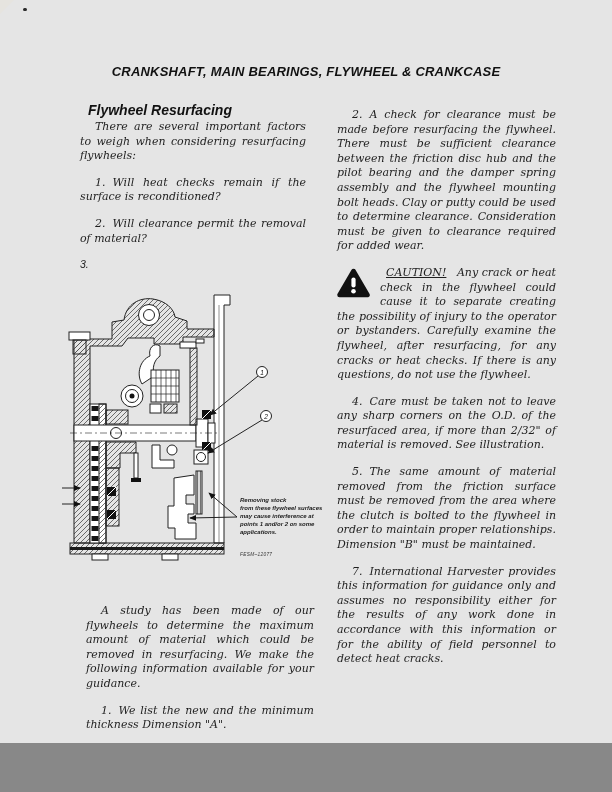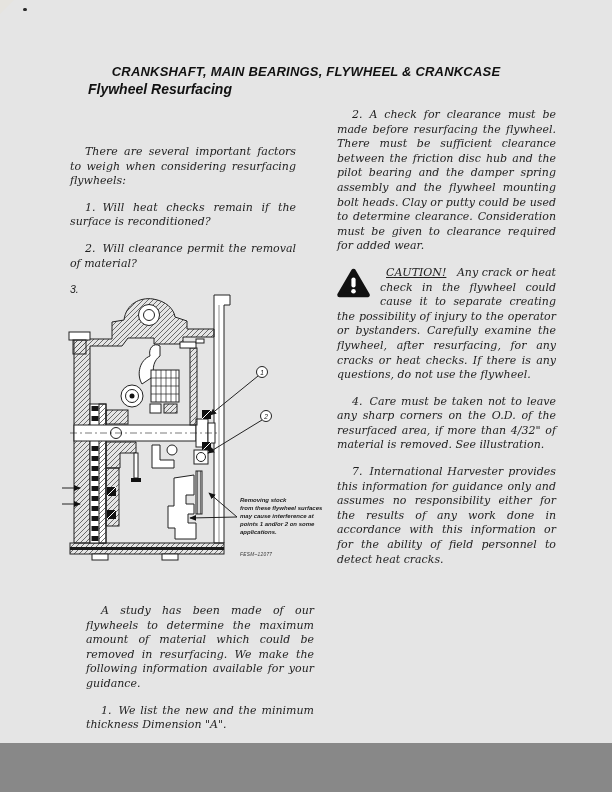--- a/index.html
+++ b/index.html
@@ -13,26 +13,26 @@
     position:absolute;top:0;left:0;width:0;height:0;
     border-top:14px solid #e6e4df;border-right:14px solid transparent;
   }
   .scan-dot{position:absolute;top:8px;left:23px;width:4px;height:3px;background:#2a2a2a;border-radius:2px;}
   .header{
     position:absolute;top:64px;left:0;width:100%;text-align:center;
     font-family:"Liberation Sans",sans-serif;font-weight:bold;font-size:13px;
     letter-spacing:.2px;color:#111;
   }
   .section-title{
-    position:absolute;top:81px;left:88px;
+    position:absolute;top:102px;left:88px;
     font-family:"Liberation Sans",sans-serif;font-weight:bold;font-size:14px;color:#111;text-align:right;
   }
   .col{position:absolute;font-size:11px;line-height:14.6px;text-align:justify;}
   .col p{margin:0 0 12px 0;}
-  .col-left-top{top:120px;left:70px;width:226px;margin-top:25px;}
+  .col-left-top{top:120px;left:80px;width:226px;}
   .col-left-bottom{top:604px;left:86px;width:228px;}
   .col-right{top:108px;left:337px;width:219px;}
   .indent{text-indent:15px;}
   .num{margin-right:7px;}
   .hang{
     position:relative;padding-left:26px;text-indent:0;text-align:left;
     font-family:"Liberation Sans",sans-serif;font-size:10.5px;line-height:13.5px;color:#222;
   }
   .hang .num{position:absolute;left:0;top:0;margin:0;}
   .caution{text-indent:6px;}
@@ -217,18 +217,19 @@
       <svg class="caution-icon" viewBox="0 0 33 30">
         <path d="M16.5,3 L30.5,27 H2.5 Z" fill="#111" stroke="#111" stroke-width="4.5" stroke-linejoin="round"></path>
         <rect x="14.4" y="9.5" width="4.2" height="10" rx="2.1" fill="#fff"></rect>
         <circle cx="16.5" cy="23.2" r="2.3" fill="#fff"></circle>
       </svg>
       <span class="label">CAUTION!</span>
       <span class="num"></span>
       <span>Any crack or heat check in the flywheel could cause it to separate creating the possibility of injury to the operator or bystanders. Carefully examine the flywheel, after resurfacing, for any cracks or heat checks. If there is any questions, do not use the flywheel.</span>
     </p>
 
-    <p class="indent"><span class="num">4.</span><span>Care must be taken not to leave any sharp corners on the O.D. of the resurfaced area, if more than 4/32" of material is removed.  See illustration.</span></p>
+    <p class="indent"><span class="num">4.</span><span>Care must be taken not to leave any sharp corners on the O.D. of the resurfaced area, if more than 2/32" of material is removed.  See illustration.</span></p>
+    <p class="indent"><span class="num">5.</span><span>The same amount of material removed from the friction surface must be removed from the area where the clutch is bolted to the flywheel in order to maintain proper relationships.  Dimension "B" must be maintained.</span></p>
     <p class="indent"><span class="num">7.</span><span>International Harvester provides this information for guidance only and assumes no responsibility either for the results of any work done in accordance with this information or for the ability of field personnel to detect heat cracks.</span></p>
   </div>
 
   <div class="page-number">1 - 169</div>
 </div>
 
 </body></html>

